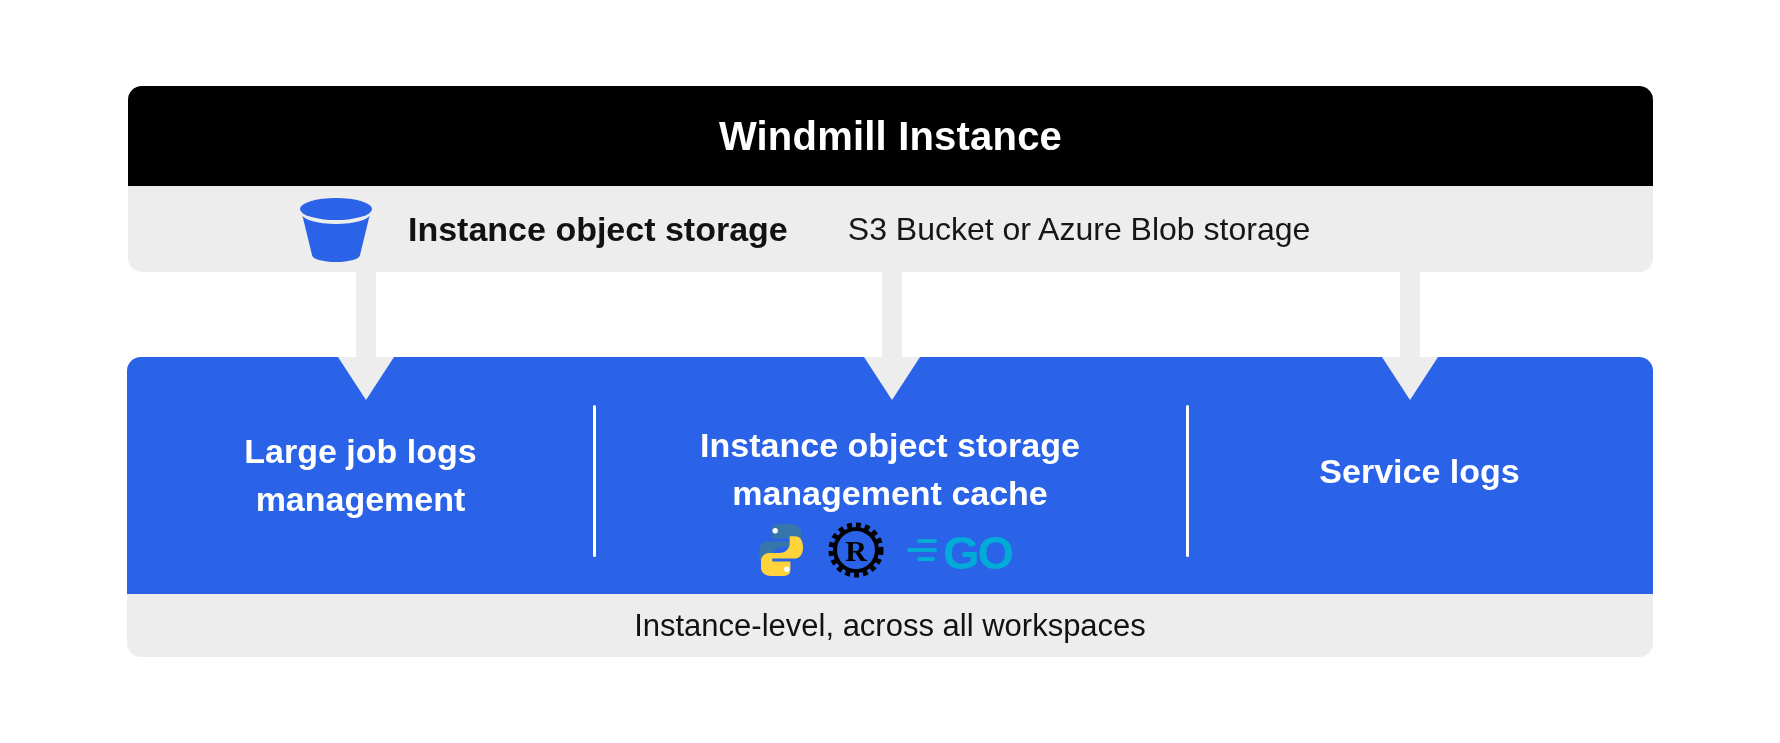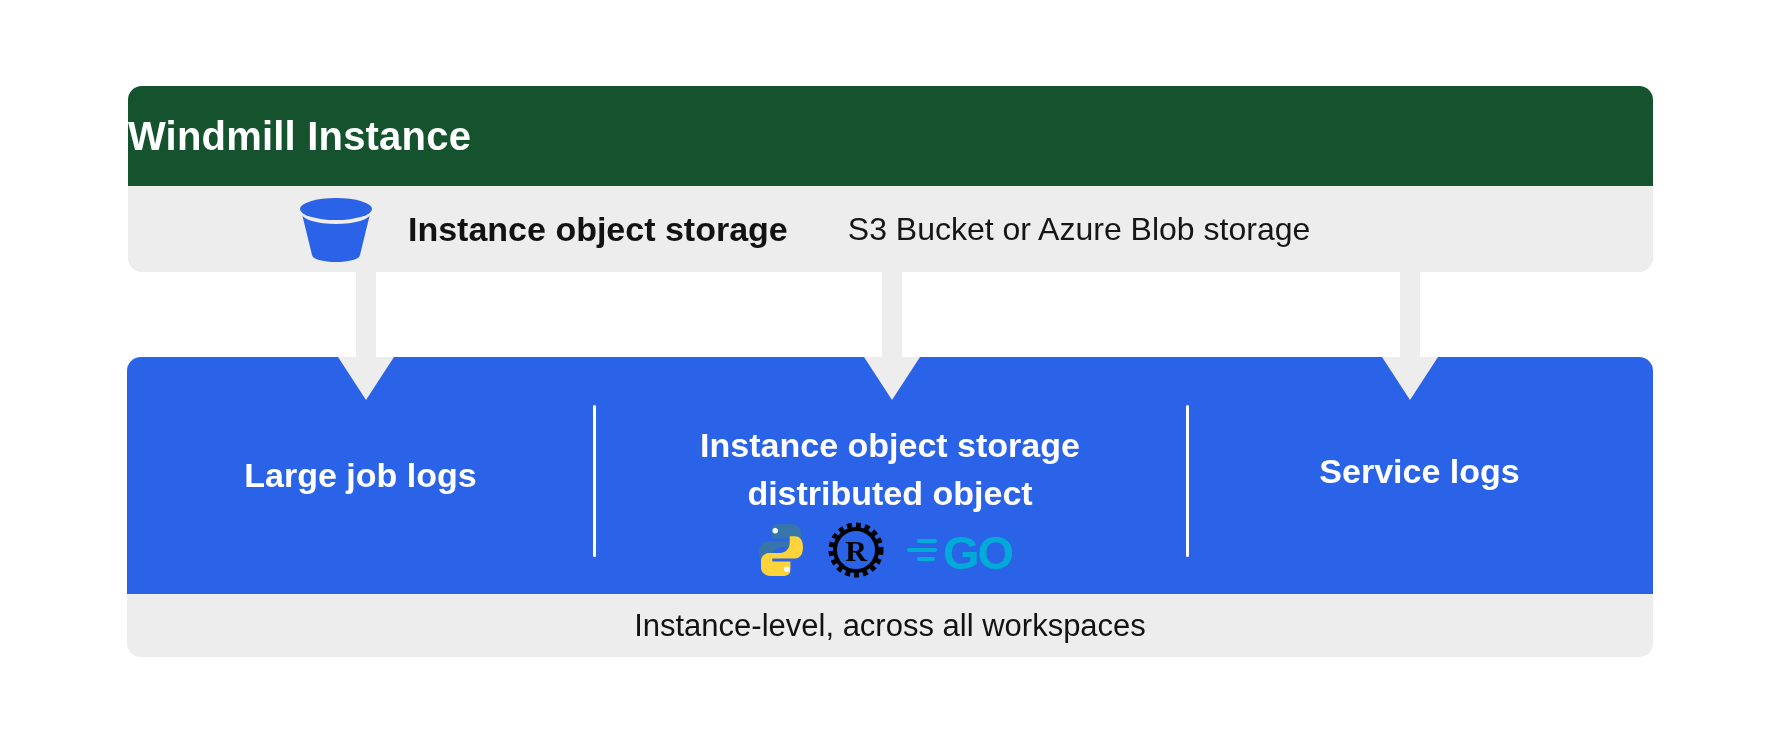--- a/index.html
+++ b/index.html
@@ -21,23 +21,24 @@
     position: absolute;
     left: 128px;
     top: 86px;
     width: 1525px;
     height: 186px;
     border-radius: 14px;
     overflow: hidden;
   }
   .title-bar {
     height: 100px;
-    background: #14532d;
-    display: flex;
-    align-items: center;
+    background: #000000;
+    display: flex;
+    align-items: center;
+    justify-content: center;
   }
   .title-bar .title-text {
     color: #ffffff;
     font-size: 40px;
     font-weight: 700;
     letter-spacing: 0.2px;
   }
   .storage-bar {
     height: 86px;
     background: #eeedee;
@@ -182,27 +183,28 @@
       <rect x="20" y="0" width="20" height="88" fill="#eeedee"></rect>
       <polygon points="2,85 58,85 30,128" fill="#eeedee"></polygon>
     </svg>
   </div>
 
   <div class="blue-block">
     <div class="blue-main">
 
       <div class="section s1">
         <div class="section-title">Large job logs</div>
+        <div class="section-title">management</div>
       </div>
 
       <div class="divider d1"></div>
 
       <div class="section s2">
         <div class="section-title">Instance object storage</div>
-        <div class="section-title">distributed object</div>
+        <div class="section-title">management cache</div>
         <div class="lang-icons">
 
           <span>
             <svg viewBox="0 0 48 56" width="48" height="56">
               <path fill="#3776ab" d="M23.6 2c-9.5 0-9 4.1-9 8.2v6.2h18.2v3.1H10.3C5.2 19.5 2 23.8 2 30.5c0 6.9 2.8 11.3 7.9 11.3h5.4v-7.4c0-5.3 4.6-9.5 9.8-9.5h10.9c4.3 0 8-3.5 8-7.9v-6.8C44 5.9 40.4 2 33.5 2z"></path>
               <circle cx="18.2" cy="8.7" r="2.7" fill="#ffffff"></circle>
               <path fill="#ffd43b" d="M24.4 54c9.5 0 9-4.1 9-8.2v-6.2H15.2v-3.1h22.5c5.1 0 8.3-4.3 8.3-11 0-6.9-2.8-11.3-7.9-11.3h-5.4v7.4c0 5.3-4.6 9.5-9.8 9.5H12c-4.3 0-8 3.5-8 7.9v6.8C4 50.1 7.6 54 14.5 54z"></path>
               <circle cx="29.8" cy="47.3" r="2.7" fill="#ffffff"></circle>
             </svg>
           </span>

